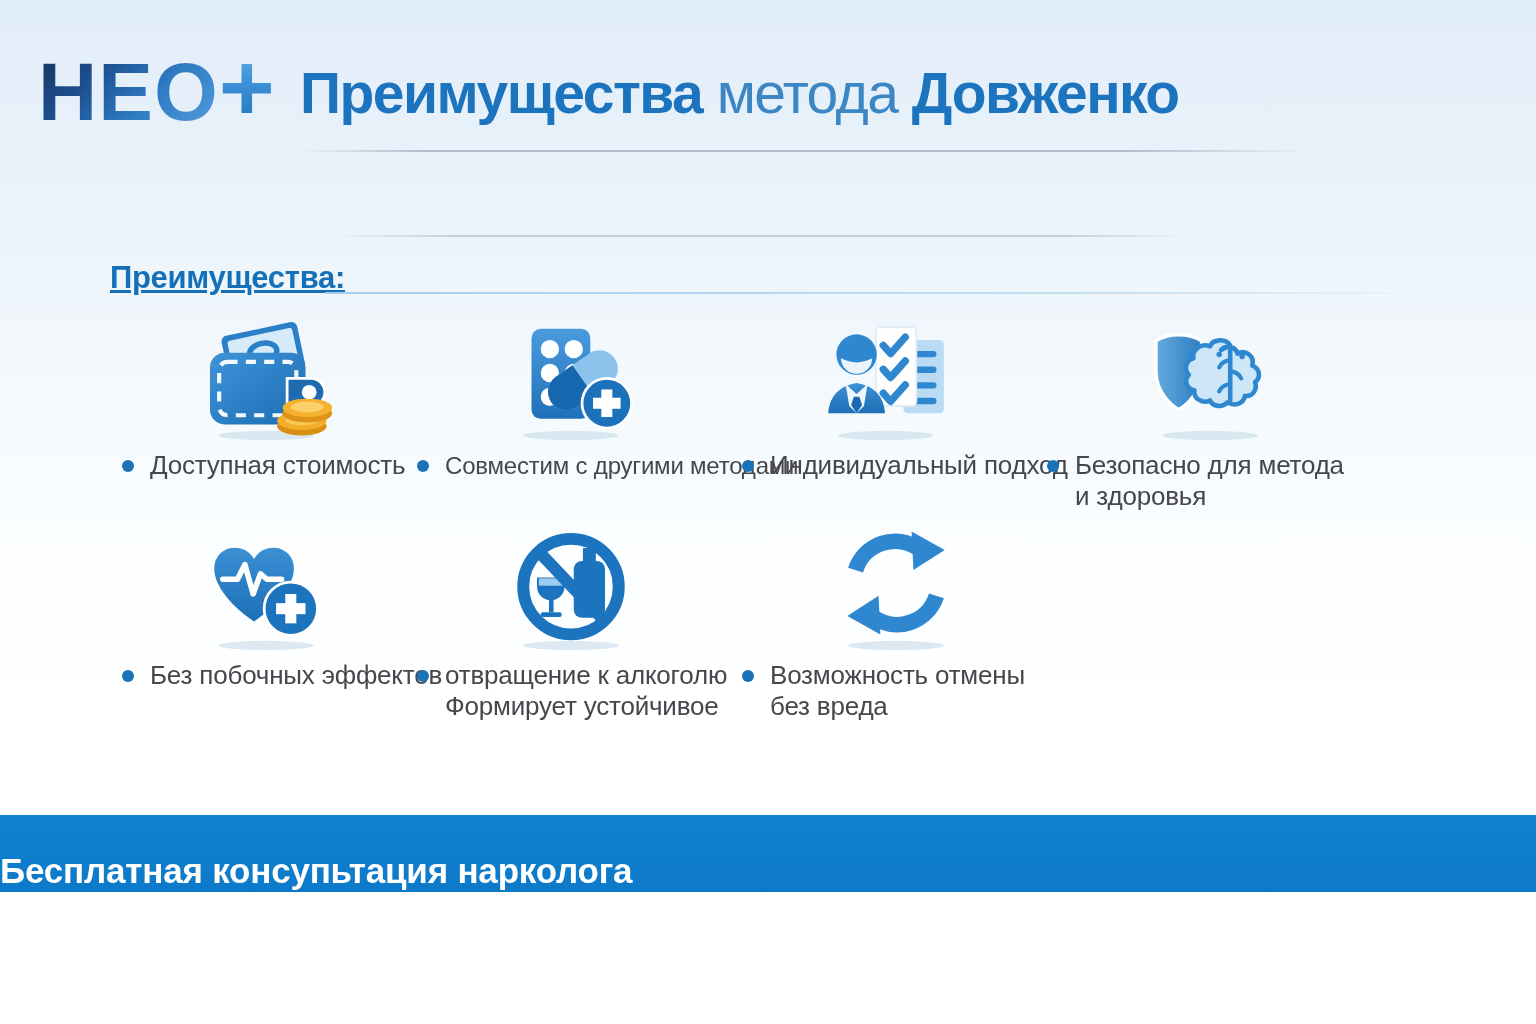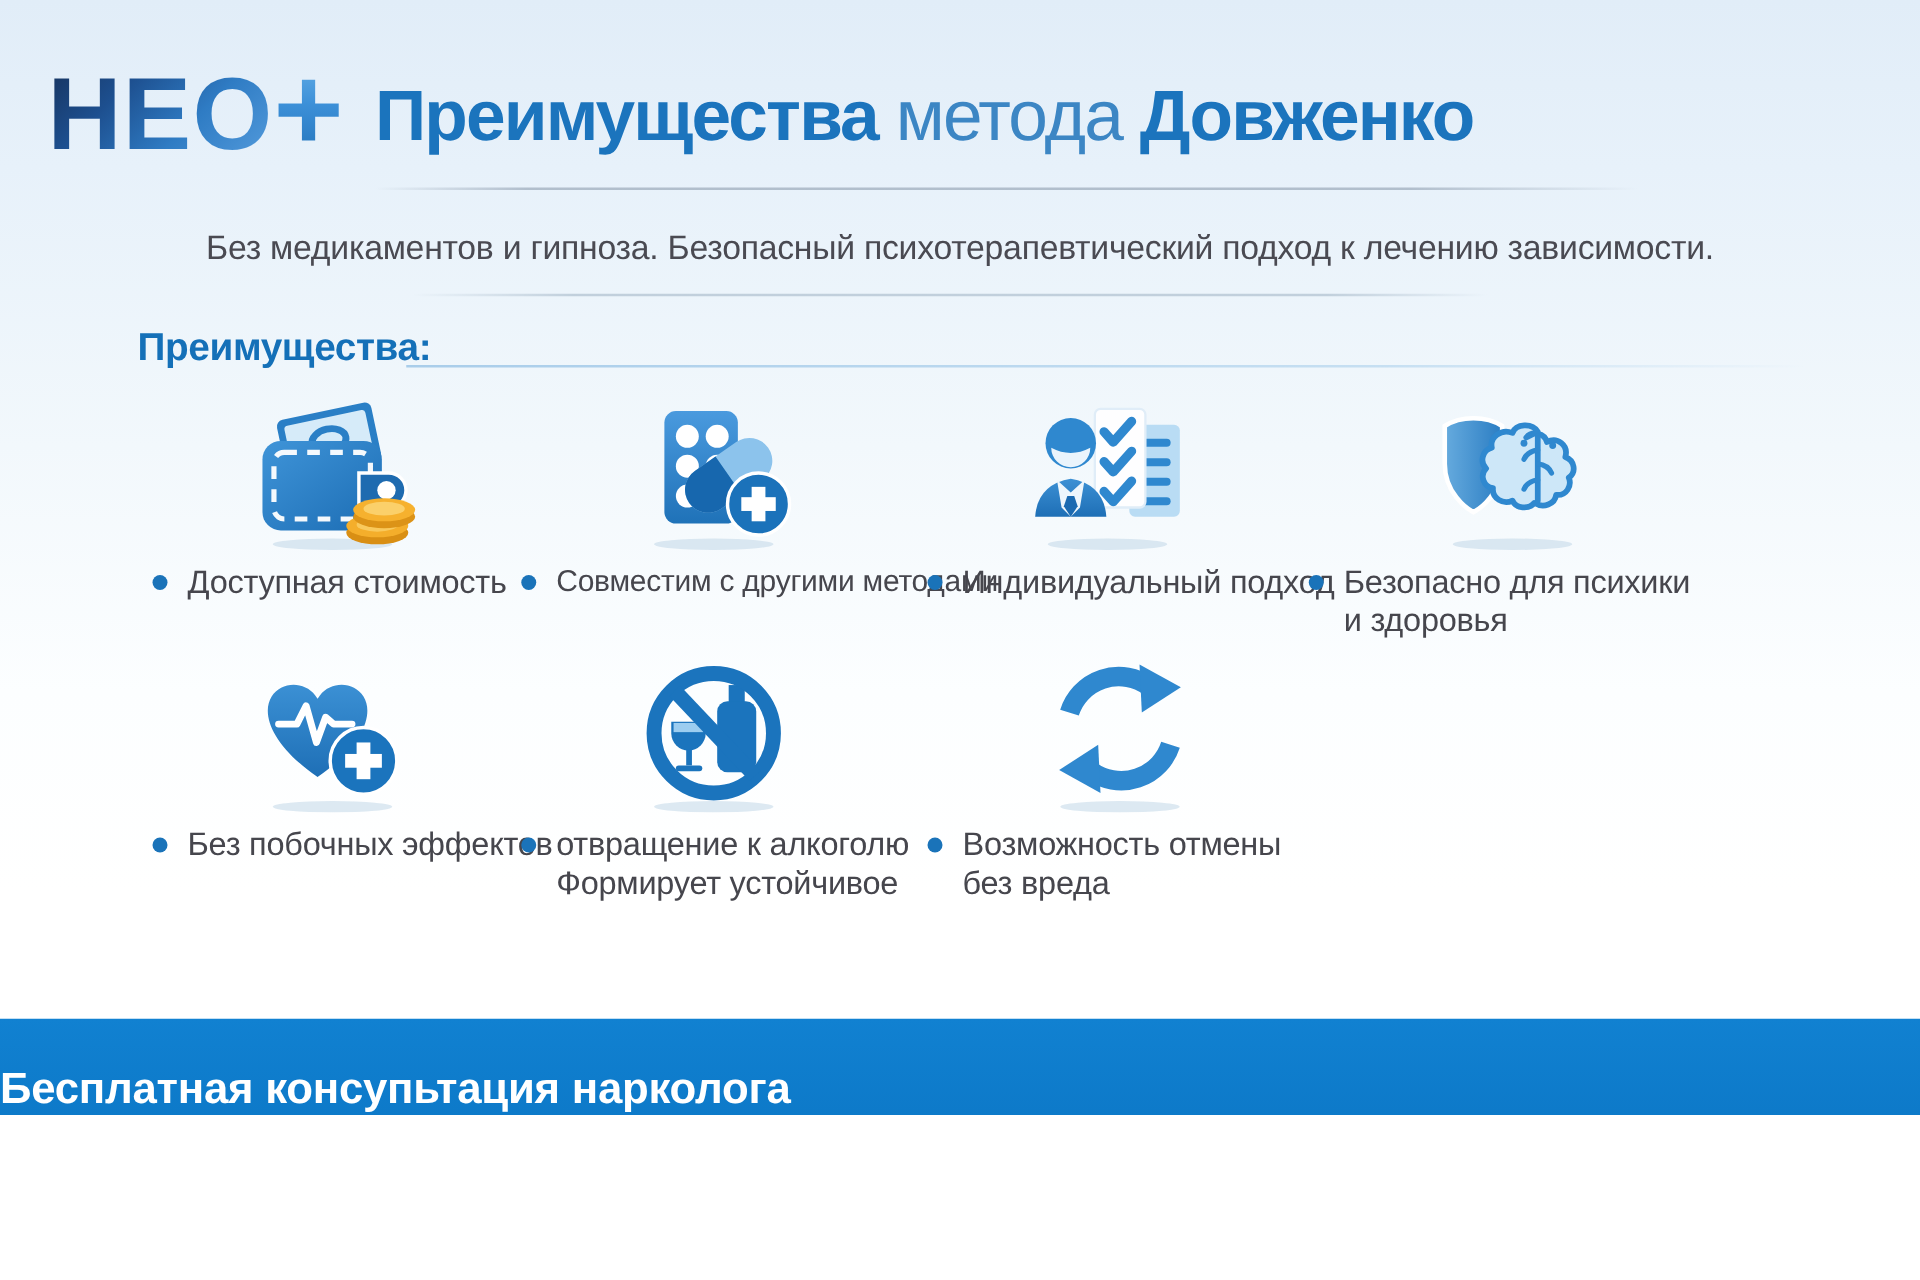--- a/index.html
+++ b/index.html
@@ -19,21 +19,21 @@
   .title .bold{font-weight:bold;}
   .title .light{font-weight:normal;color:#3c86c4;}
   .divider-title{position:absolute;left:300px;top:150px;width:1010px;height:2px;
     background:linear-gradient(90deg,rgba(160,175,190,0),rgba(148,163,180,.65) 12%,rgba(148,163,180,.65) 82%,rgba(160,175,190,0));}
   .subtitle{position:absolute;left:0;top:183px;width:1536px;text-align:center;
     font-size:27px;color:#4a4a52;letter-spacing:-0.2px;}
   .divider-sub{position:absolute;left:330px;top:235px;width:860px;height:2px;
     background:linear-gradient(90deg,rgba(190,205,218,0),rgba(182,198,212,.8) 15%,rgba(182,198,212,.8) 85%,rgba(190,205,218,0));}
   
   .section-heading{position:absolute;left:110px;top:260px;font-size:31px;font-weight:bold;
-    color:#1470b8;letter-spacing:-0.3px;}
+    color:#1470b8;letter-spacing:-0.3px;text-decoration:underline;}
   .section-line{position:absolute;left:325px;top:292px;width:1120px;height:2px;
     background:linear-gradient(90deg,#a9cdea,#c6dff2 70%,rgba(198,223,242,0));}
   
   .benefit{position:absolute;}
   .icon-box{height:124px;display:flex;justify-content:center;align-items:flex-end;}
   .label{position:relative;margin-top:10px;padding-left:30px;font-size:26px;line-height:31px;
     color:#46464d;letter-spacing:-0.2px;white-space:nowrap;}
   .label .line{display:block;}
   .bullet{position:absolute;left:2px;top:10px;width:12px;height:12px;border-radius:50%;background:#1a73b9;}
   #b1{left:120px;top:316px;width:292px;}
@@ -65,21 +65,20 @@
   <div class="logo">
     <span class="logo-main">НЕО</span>
     <span class="logo-plus">+</span>
   </div>
   <div class="title">
     <span class="bold">Преимущества</span>
     <span class="light">метода</span>
     <span class="bold">Довженко</span>
   </div>
   <div class="divider-title"></div>
-  <div class="subtitle">Без медикаментов и гипноза. Безопасный психотерапевтический подход к лечению зависимости.</div>
   <div class="divider-sub"></div>
 
   <div class="section-heading">Преимущества:</div>
   <div class="section-line"></div>
 
   <div class="benefit" id="b1">
     <div class="icon-box">
       <svg width="140" height="124" viewBox="0 0 150 135">
         <defs>
             <linearGradient id="w1" x1="0" y1="0" x2="1" y2="1">
@@ -195,21 +194,21 @@
         <path d="M97 36 V92" fill="none" stroke="#2f88cf" stroke-width="5" stroke-linecap="round"></path>
         <path d="M97 48 q-9 1 -12 8" fill="none" stroke="#2f88cf" stroke-width="4.5" stroke-linecap="round"></path>
         <path d="M97 60 q9 1 12 8" fill="none" stroke="#2f88cf" stroke-width="4.5" stroke-linecap="round"></path>
         <path d="M97 74 q-9 1 -12 8" fill="none" stroke="#2f88cf" stroke-width="4.5" stroke-linecap="round"></path>
         <circle cx="85" cy="42" r="3" fill="#2f88cf"></circle>
           <circle cx="110" cy="44" r="3" fill="#2f88cf"></circle>
       </svg>
     </div>
     <div class="label">
       <span class="bullet"></span>
-      <span class="line">Безопасно для психики</span>
+      <span class="line">Безопасно для метода</span>
       <span class="line">и здоровья</span>
     </div>
   </div>
 
   <div class="benefit" id="b5">
     <div class="icon-box">
       <svg width="140" height="124" viewBox="0 0 150 135">
         <defs>
             <linearGradient id="h1" x1="0" y1="0" x2="0" y2="1">
           <stop offset="0" stop-color="#3b90d4"></stop>

